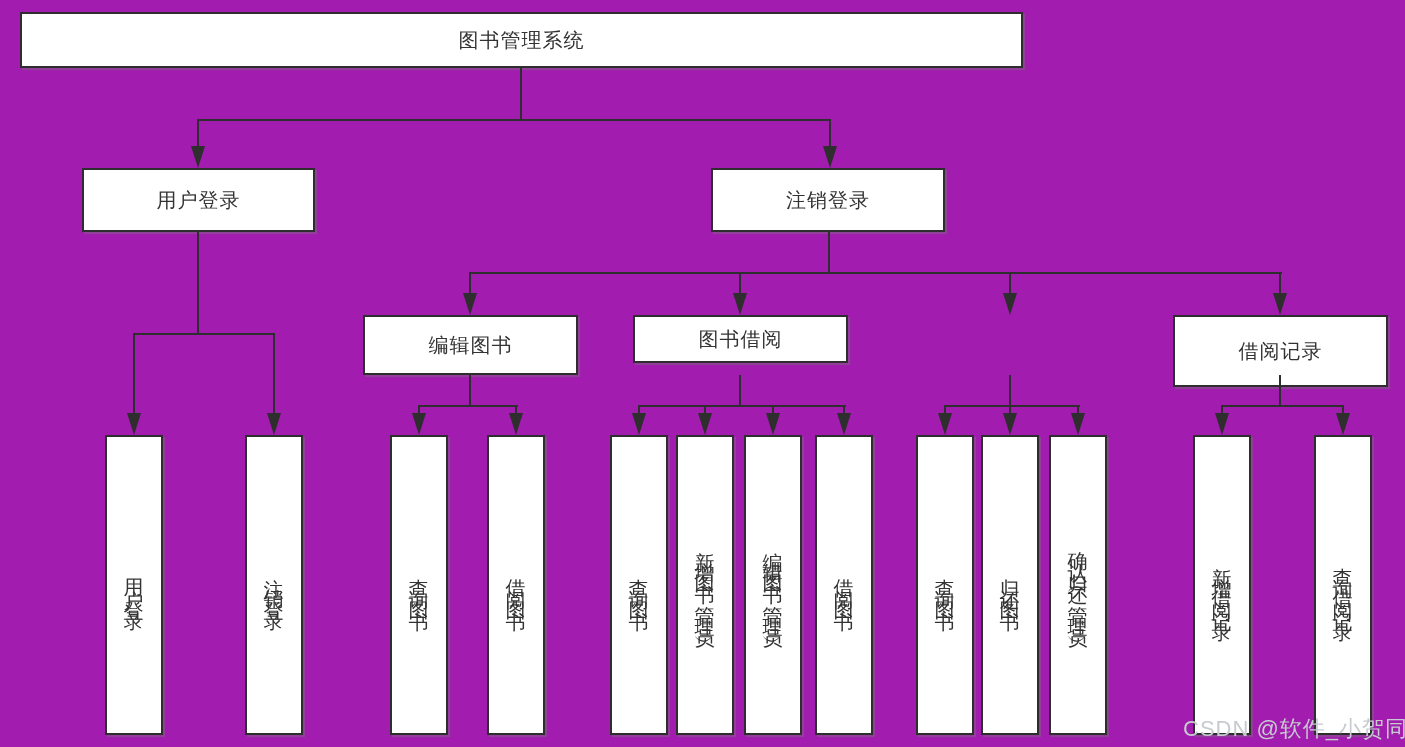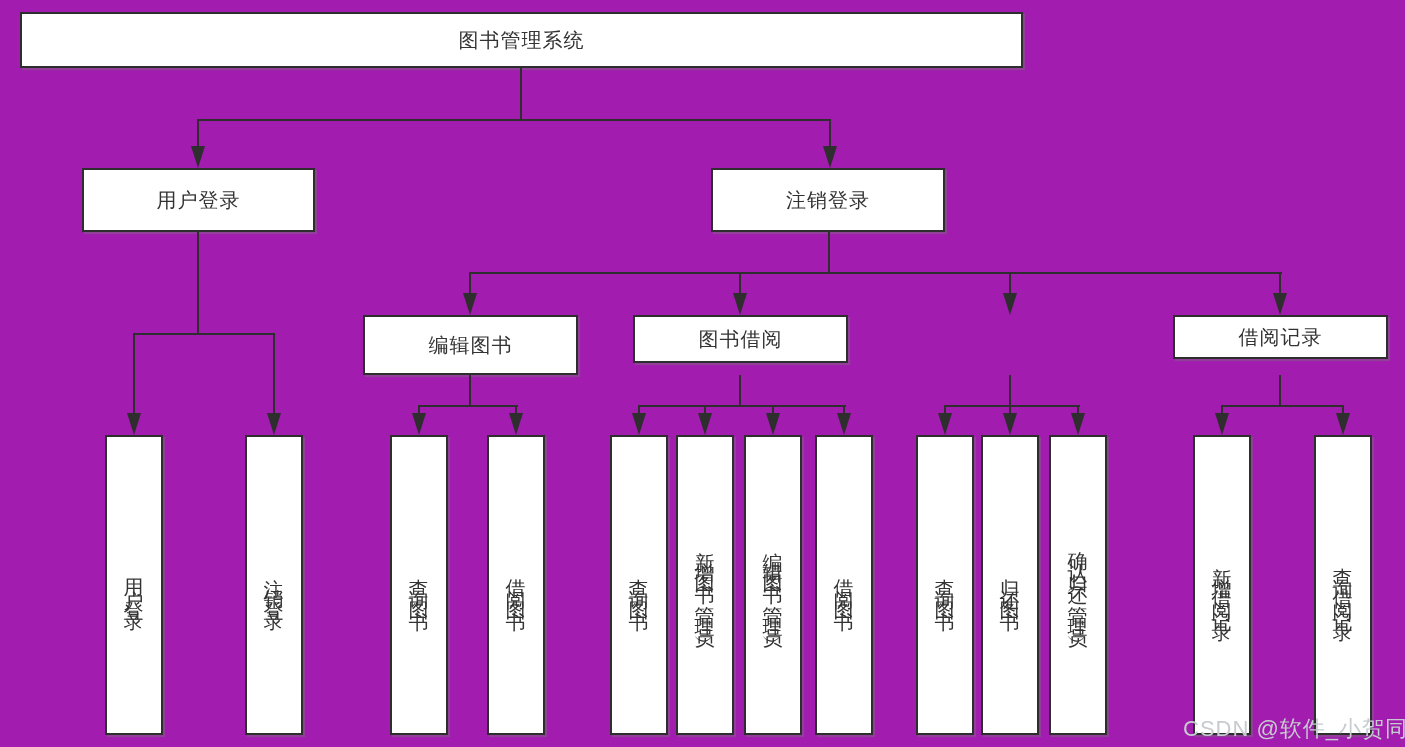--- a/index.html
+++ b/index.html
@@ -62,21 +62,21 @@
   <div class="box" style="left:711px;top:168px;width:234px;height:64px;">
     <span class="hlabel">注销登录</span>
   </div>
 
   <div class="box" style="left:363px;top:315px;width:215px;height:60px;">
     <span class="hlabel">编辑图书</span>
   </div>
   <div class="box" style="left:633px;top:315px;width:215px;height:48px;">
     <span class="hlabel">图书借阅</span>
   </div>
-  <div class="box" style="left:1173px;top:315px;width:215px;height:44px;">
+  <div class="box" style="left:1173px;top:315px;width:215px;height:72px;">
     <span class="hlabel">借阅记录</span>
   </div>
 
   <div class="box" style="left:105px;top:435px;width:58px;height:300px;">
     <span class="vlabel">用户登录</span>
   </div>
   <div class="box" style="left:245px;top:435px;width:58px;height:300px;">
     <span class="vlabel">注销登录</span>
   </div>
 

